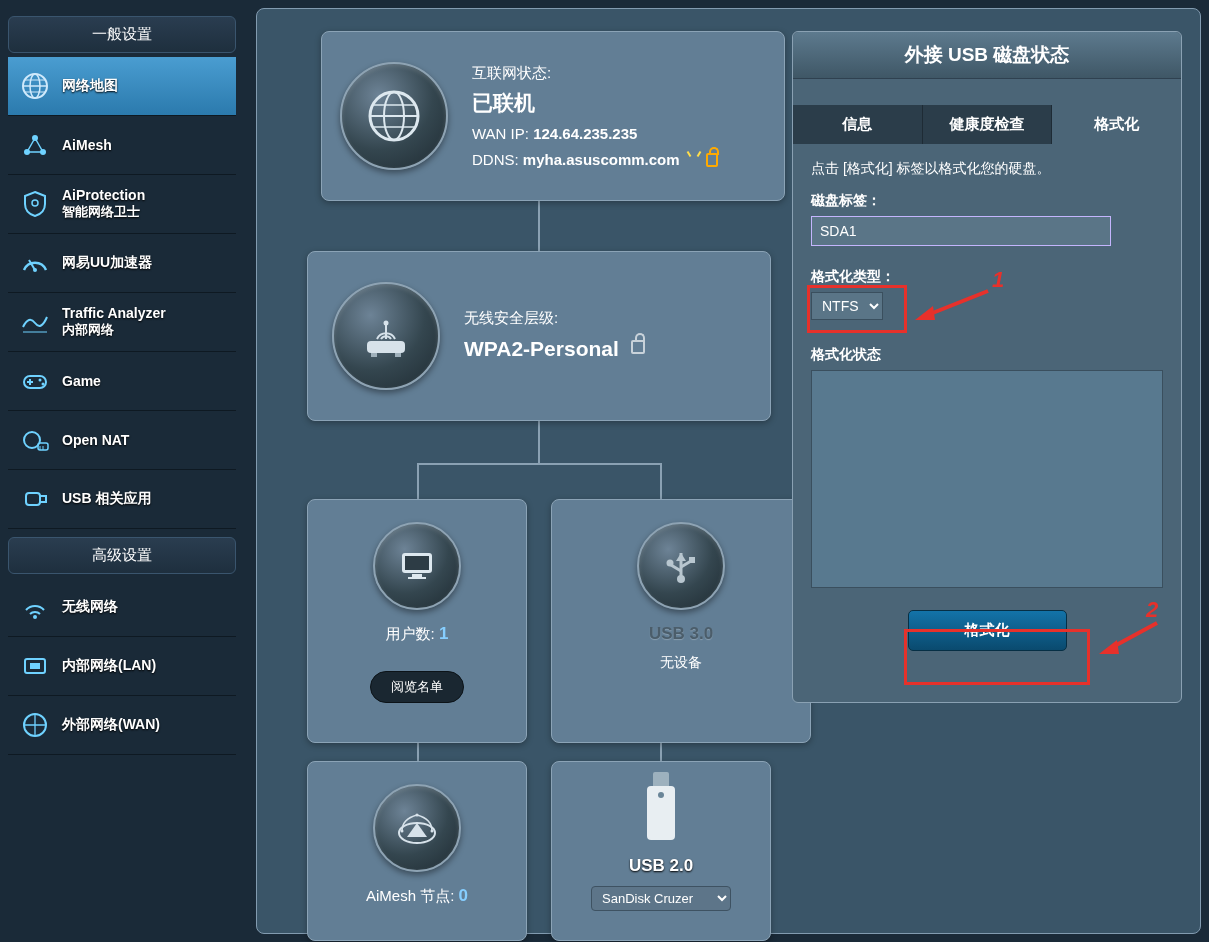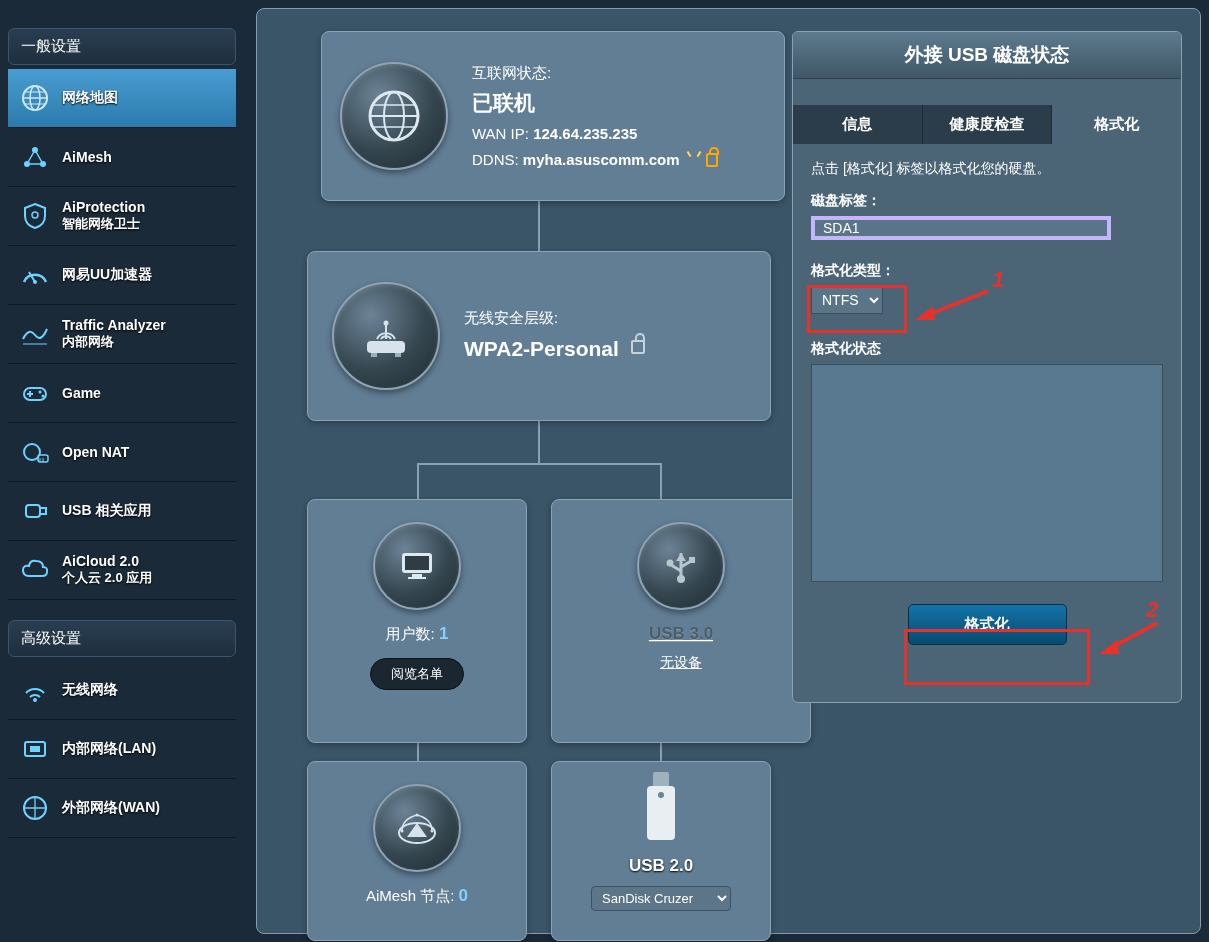--- a/index.html
+++ b/index.html
@@ -18,24 +18,24 @@
   position: absolute;
   left: 8px;
   top: 0;
   width: 228px;
 }
 .section-header {
   background: linear-gradient(180deg, #2a3d50 0%, #1e2f3e 100%);
   border: 1px solid #3a556e;
   border-radius: 6px;
   padding: 8px 12px;
-  text-align: left;
+  text-align: center;
   color: #fff;
   font-size: 15px;
-  margin-top: 20px;
+  margin-top: 8px;
   margin-bottom: 4px;
 }
 .nav-item {
   display: flex;
   align-items: center;
   padding: 12px 10px;
   border-bottom: 1px solid #0e1922;
   cursor: pointer;
   min-height: 56px;
 }
@@ -113,21 +113,20 @@
 .connector-h { position: absolute; background: #8aa1b3; height: 2px; }
 
 
 .card-clients {
   left: 50px; top: 490px; width: 220px; height: 244px;
   text-align: center;
 }
 .card-usb3 {
   left: 294px; top: 490px; width: 260px; height: 244px;
   text-align: center;
-  text-decoration: underline;
 }
 .card-aimesh {
   left: 50px; top: 752px; width: 220px; height: 180px;
   text-align: center;
 }
 .card-usb2 {
   left: 294px; top: 752px; width: 220px; height: 180px;
   text-align: center;
 }
 .small-circle {
@@ -144,21 +143,21 @@
 .small-title { font-size: 17px; font-weight: bold; color: #4b5d6a; text-shadow: 0 1px 1px rgba(255,255,255,0.25); margin-top:6px;}
 .small-sub { font-size: 14px; color: #fff; margin-top: 10px; }
 .pill-btn {
   display: inline-block;
   background: #1a2731;
   border: 1px solid #0c1318;
   border-radius: 16px;
   padding: 6px 20px;
   color: #fff;
   font-size: 13px;
-  margin-top: 14px;
+  margin-top: 27px;
   cursor: pointer;
 }
 .select-mini {
   background: #5d7589;
   border: 1px solid #3e5262;
   color: #fff;
   font-size: 13px;
   padding: 3px 6px;
   border-radius: 4px;
   width: 140px;
@@ -197,23 +196,23 @@
   border-right: 1px solid #1e2b35;
   cursor: pointer;
 }
 .tab:last-child { border-right: none; }
 .tab.active { background: #4b6577; }
 .form-area { padding: 16px 18px; }
 .form-hint { font-size: 14px; margin-bottom: 14px; }
 .form-label { font-size: 14px; font-weight: bold; margin: 10px 0 6px 0; }
 .text-input {
   background: #5a7587;
-  border: 4px solid #c4b5fd;
-  color: #fff;
-  padding: 0 8px;
+  border: 1px solid #c4b5fd;
+  color: #fff;
+  padding: 6px 8px;
   width: 300px;
   font-size: 14px;
 }
 .select-box {
   background: #5a7587;
   border: 1px solid #3a4f5e;
   color: #fff;
   padding: 4px 6px;
   font-size: 14px;
   width: 72px;
@@ -381,31 +380,20 @@
   <div class="nav-item">
     <span class="icon-wrap">
       <svg width="30" height="30" viewBox="0 0 30 30">
           <rect x="6" y="9" width="14" height="12" rx="3" fill="none" stroke="#6fd2ff" stroke-width="2"></rect>
           <rect x="20" y="12" width="6" height="6" fill="none" stroke="#6fd2ff" stroke-width="2"></rect>
         </svg>
     </span>
     <span class="nav-label">USB 相关应用</span>
   </div>
 
-  <div class="nav-item">
-    <span class="icon-wrap">
-      <svg width="30" height="30" viewBox="0 0 30 30">
-          <path d="M9 21 Q3 21 3 15 Q3 10 9 11 Q10 5 16 6 Q23 6 23 12 Q28 12 27 17 Q27 21 22 21 Z" fill="none" stroke="#6fd2ff" stroke-width="2"></path>
-        </svg>
-    </span>
-    <span class="nav-label">
-      <span>AiCloud 2.0</span>
-      <span class="nav-sub">个人云 2.0 应用</span>
-    </span>
-  </div>
 
   <div class="section-header">高级设置</div>
 
   <div class="nav-item">
     <span class="icon-wrap">
       <svg width="30" height="30" viewBox="0 0 30 30">
           <path d="M6 18 A12 12 0 0 1 24 18" fill="none" stroke="#6fd2ff" stroke-width="2"></path>
           <path d="M10 22 A7 7 0 0 1 20 22" fill="none" stroke="#6fd2ff" stroke-width="2"></path>
           <circle cx="15" cy="25" r="2" fill="#6fd2ff"></circle>
         </svg>

